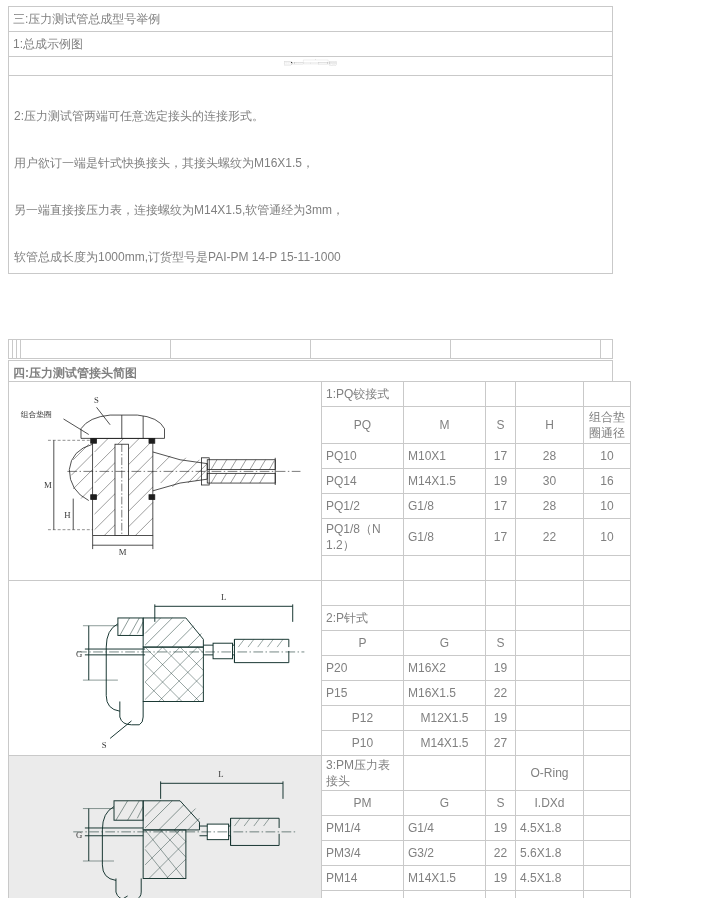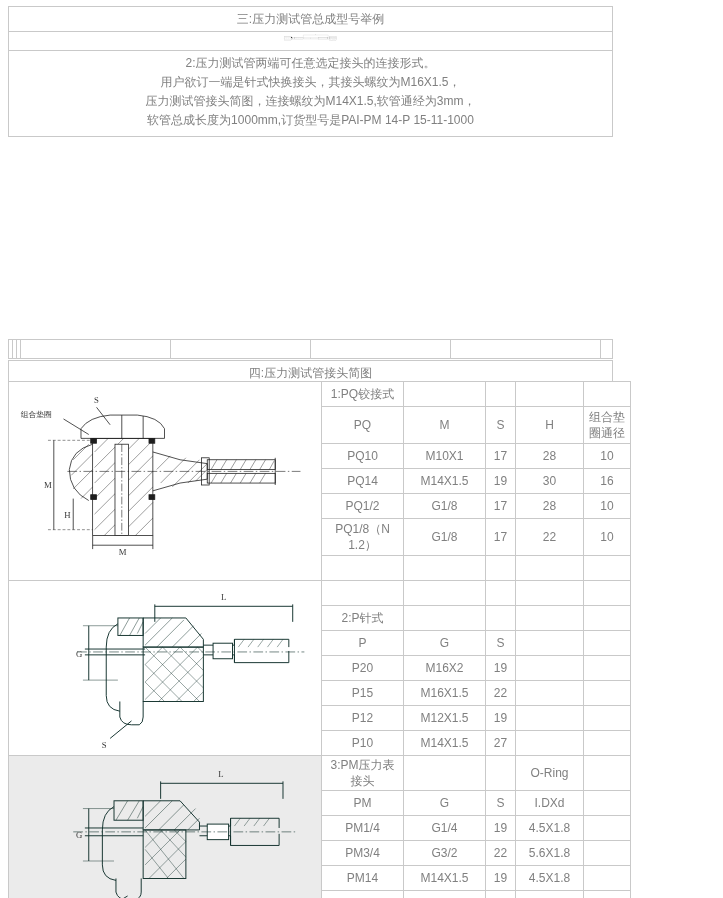--- a/index.html
+++ b/index.html
@@ -30,54 +30,55 @@
   td {
     border: 1px solid #c9c9c9;
     color: #808080;
     font-size: 12px;
     padding: 2px 4px;
     vertical-align: middle;
     background: #ffffff;
     line-height: 1.35;
   }
   .ctr { text-align: center; }
-  .lft { text-align: center; }
+  .lft { text-align: left; }
 
   
   .sec3 {
     position: absolute;
     left: 8px;
     top: 6px;
     width: 604px;
   }
   .sec3 td { height: 18px; }
   .band-title td { height: 20px; }
   .figure-cell {
     height: 200px;
     padding: 0;
     position: relative;
   }
   .note-cell { padding: 3px 5px 6px 5px; }
-  .note-line { display: block; white-space: nowrap; line-height: 19px; }
+  .note-line { display: block; white-space: nowrap; line-height: 19px; margin-top: 28px; }
 
   
   .spacer {
     position: absolute;
     left: 8px;
     top: 339px;
     width: 604px;
   }
   .spacer td { height: 18px; padding: 0; }
 
   
   .sec4-title {
     position: absolute;
     left: 8px;
     top: 360px;
     width: 604px;
+    font-weight: bold;
   }
   .sec4-title td { height: 20px; }
 
   .sec4 {
     position: absolute;
     left: 8px;
     top: 381px;
     width: 622px;
   }
   .sec4 td { padding: 1px 4px; }
@@ -102,20 +103,23 @@
 
 <div class="page">
 
   <table class="sec3">
     <colgroup>
         <col style="width:604px">
       </colgroup>
     <tbody>
       <tr class="band-title">
         <td class="lft">三:压力测试管总成型号举例</td>
+      </tr>
+      <tr class="band-title">
+        <td class="lft">1:总成示例图</td>
       </tr>
       <tr>
         <td class="figure-cell">
           <svg class="draw" viewBox="0 0 602 200" preserveAspectRatio="xMidYMid meet">
             <g stroke="#2a2a2a" fill="none" stroke-width="0.8">
 
               <line x1="222" y1="32" x2="222" y2="55"></line>
               <line x1="498" y1="32" x2="498" y2="55"></line>
               <line x1="222" y1="33" x2="498" y2="33"></line>
 
@@ -197,21 +201,21 @@
               <line x1="4" y1="70" x2="598" y2="70" stroke-dasharray="14,3,2,3" stroke-width="0.6"></line>
             </g>
             <text x="356" y="30" font-size="9" text-anchor="middle">L</text>
           </svg>
         </td>
       </tr>
       <tr>
         <td class="note-cell lft">
           <span class="note-line">2:压力测试管两端可任意选定接头的连接形式。</span>
           <span class="note-line">用户欲订一端是针式快换接头，其接头螺纹为M16X1.5，</span>
-          <span class="note-line">压力测试管接头简图，连接螺纹为M14X1.5,软管通经为3mm，</span>
+          <span class="note-line">另一端直接接压力表，连接螺纹为M14X1.5,软管通经为3mm，</span>
           <span class="note-line">软管总成长度为1000mm,订货型号是PAI-PM 14-P 15-11-1000</span>
         </td>
       </tr>
     </tbody>
   </table>
 
   <table class="spacer">
     <colgroup>
       <col style="width:4px">
         <col style="width:4px">

